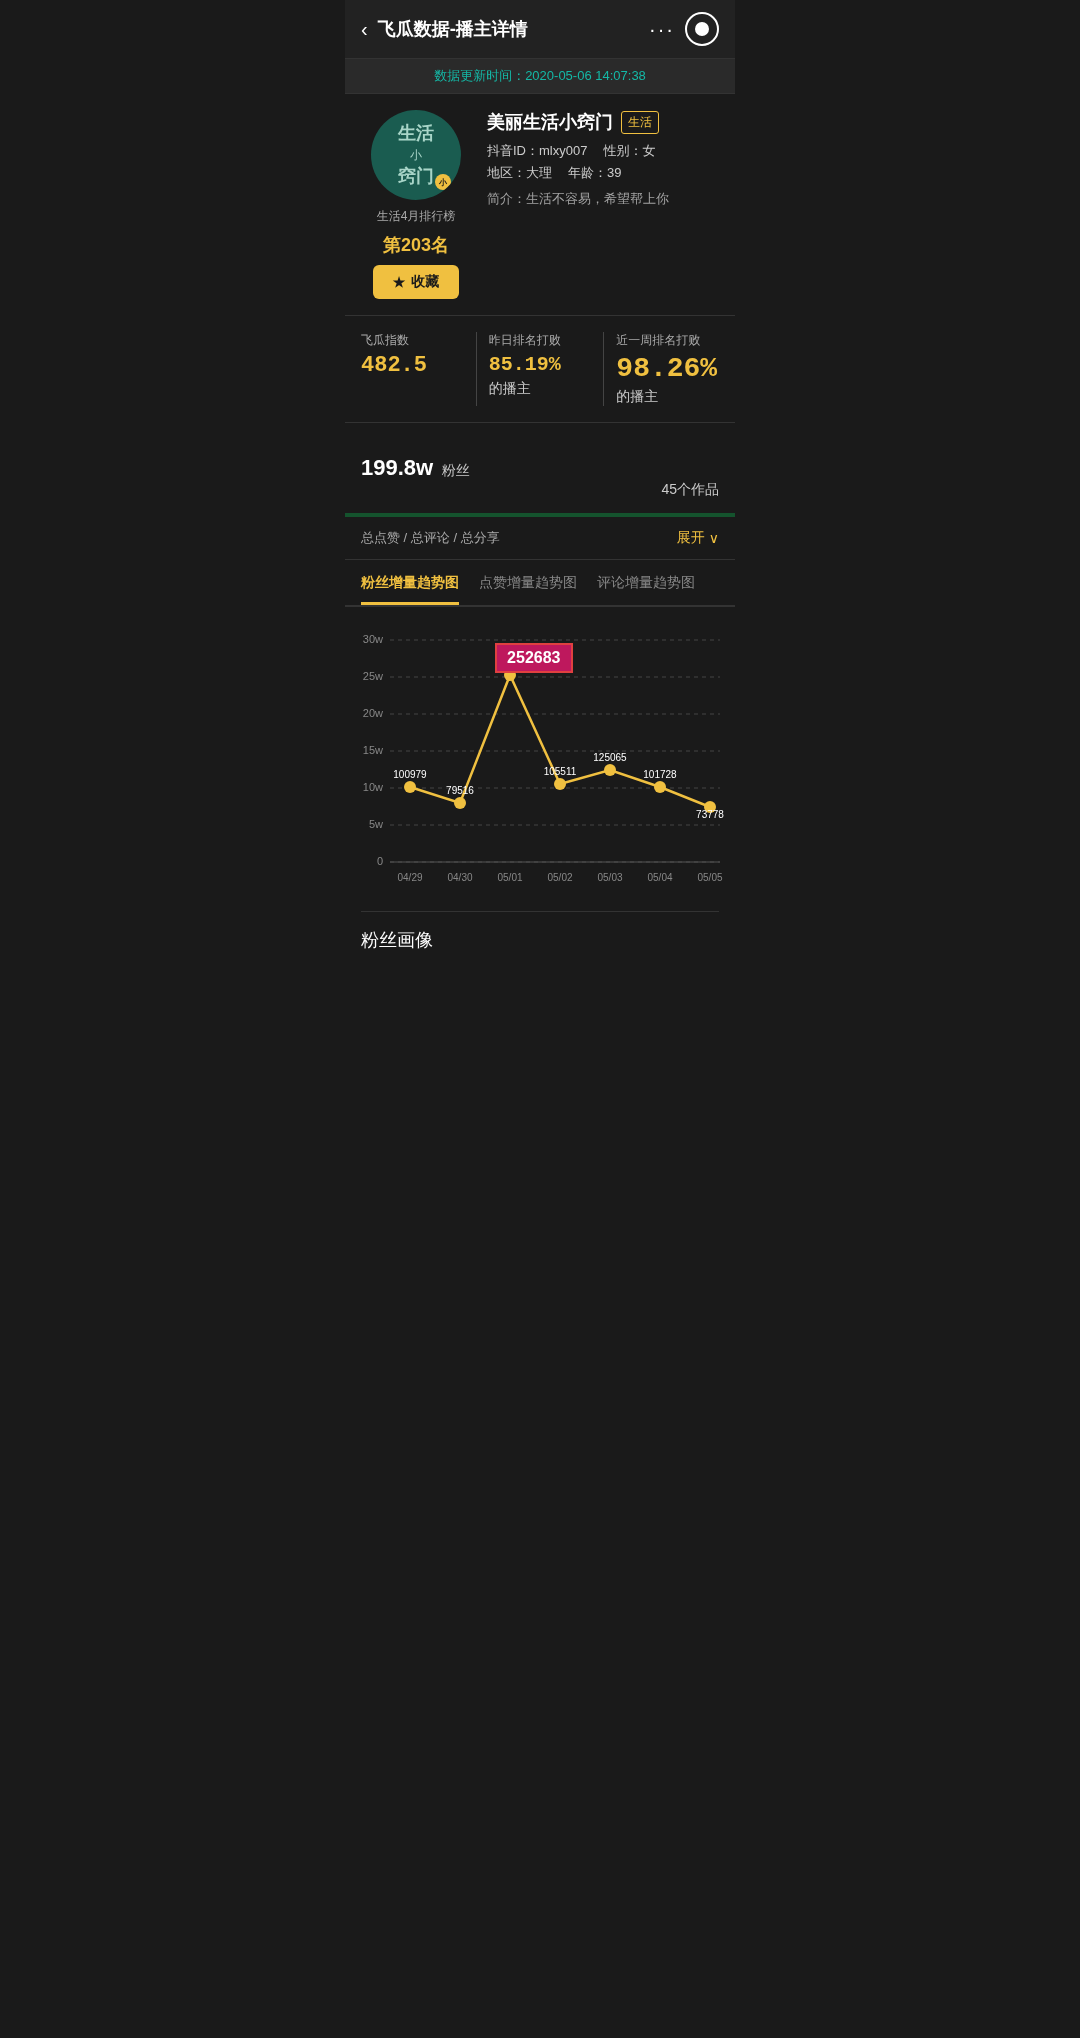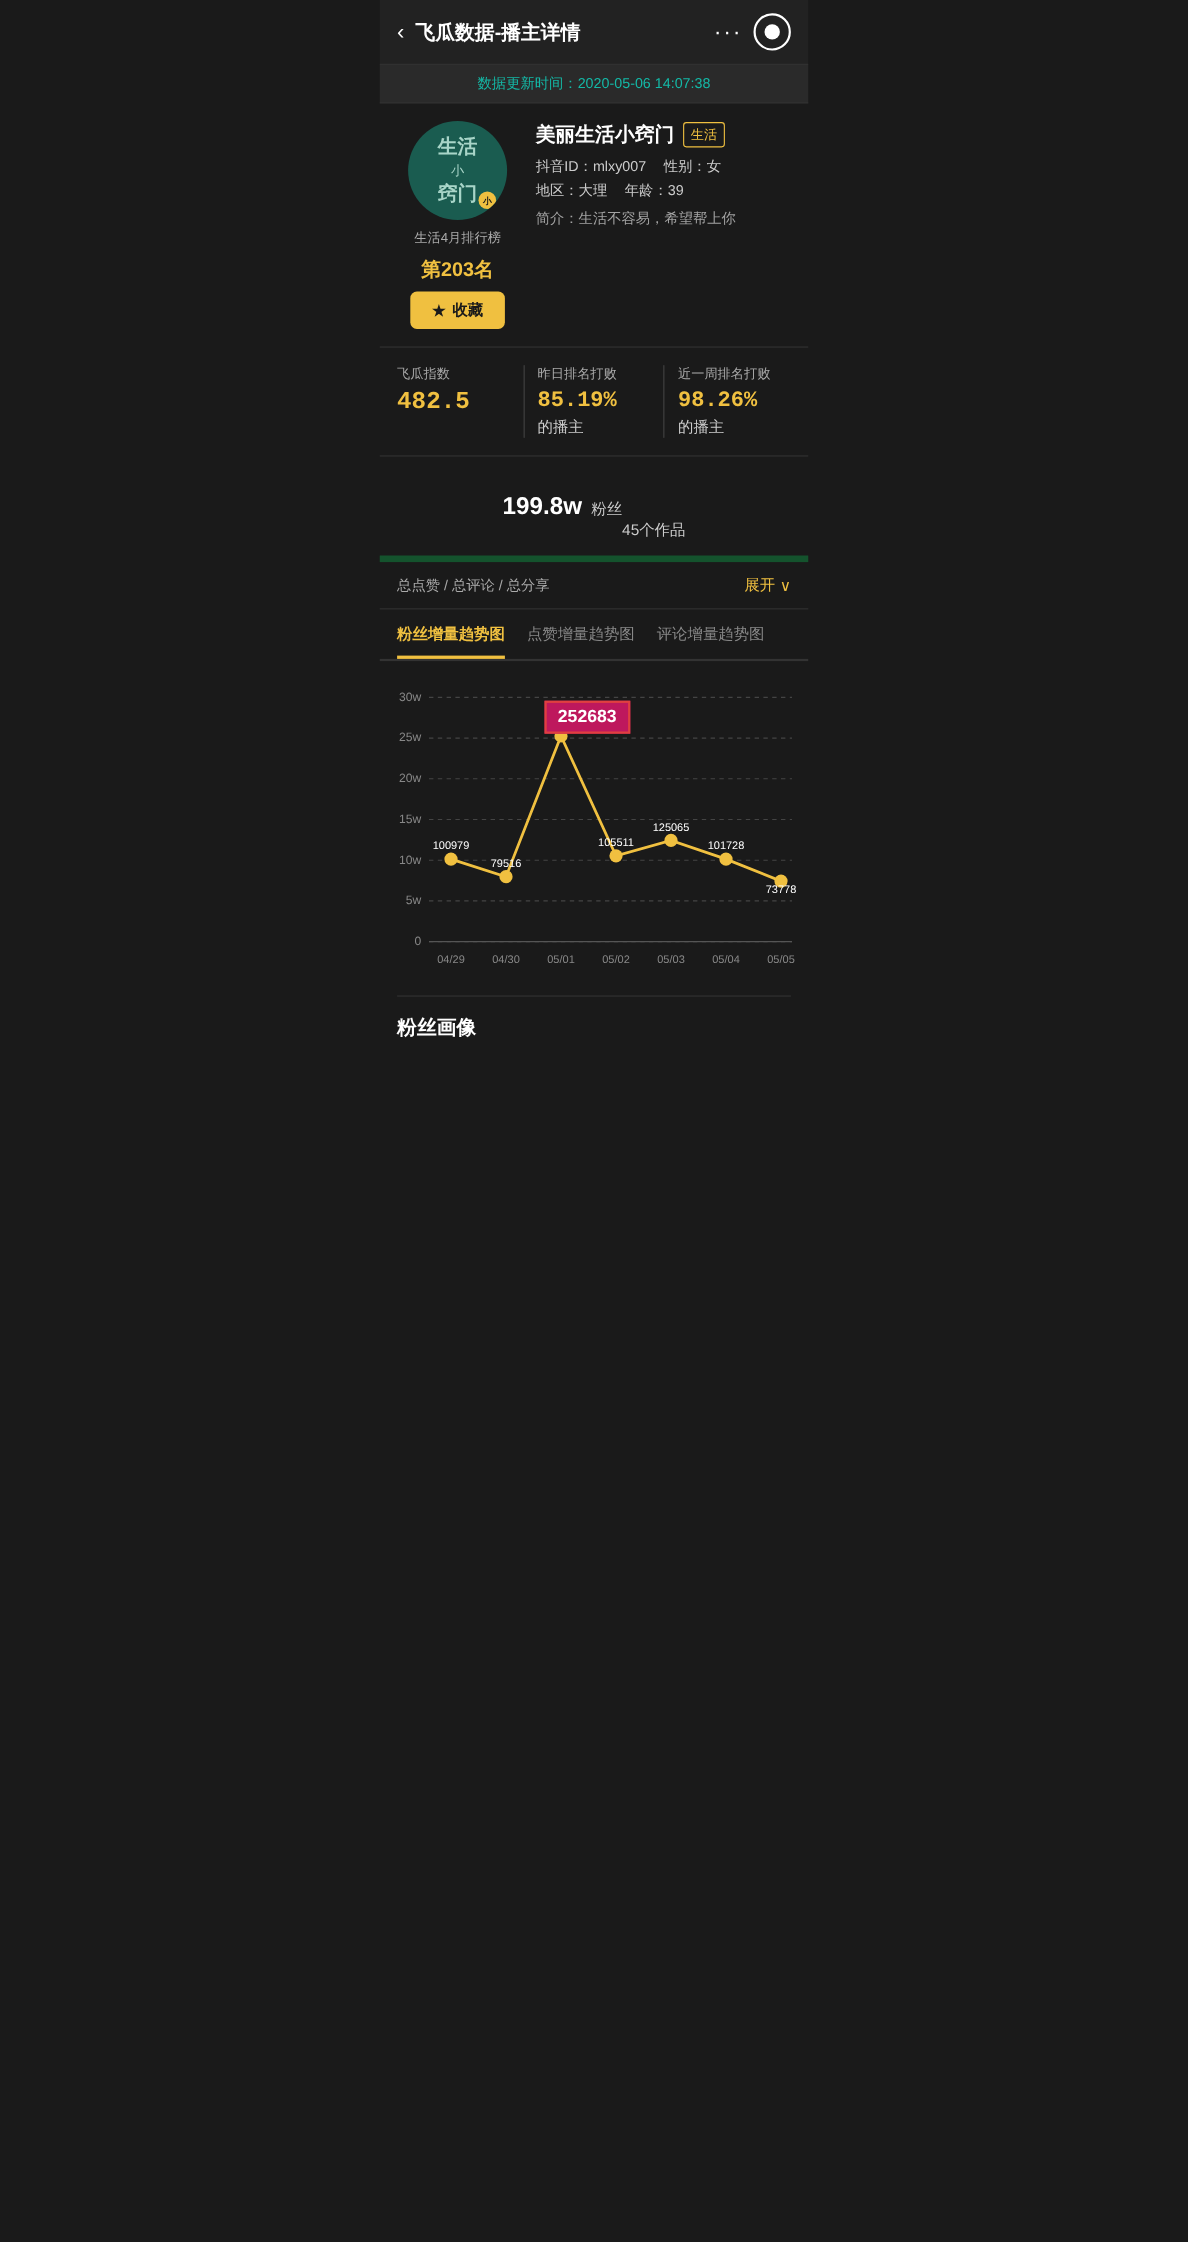--- a/index.html
+++ b/index.html
@@ -193,24 +193,24 @@
       color: #f0c040;
     }
     .stat-suffix {
       font-size: 14px;
       color: #ccc;
     }
 
     
     .fans-row {
       display: flex;
-      justify-content: center;
+      justify-content: space-between;
       align-items: center;
       padding: 14px 16px;
-      border-bottom: 6px solid #14532d;
+      border-bottom: 4px solid #14532d;
     }
     .fans-count {
       font-size: 22px;
       font-weight: 700;
       color: #fff;
     }
     .fans-unit {
       font-size: 14px;
       color: #ccc;
       margin-left: 4px;
@@ -289,21 +289,21 @@
       font-size: 16px;
       font-weight: 700;
       color: #fff;
       pointer-events: none;
     }
 
     
     .fans-portrait-title {
       padding: 16px 16px 8px;
       font-size: 18px;
-      font-weight: 700;
+      font-weight: 400;
       color: #fff;
     }
 
     
     .divider {
       height: 1px;
       background: #333;
       margin: 0 16px;
     }
   </style>
@@ -382,21 +382,21 @@
   <div class="stat-item">
     <span class="stat-label">昨日排名打败</span>
     <div style="display:flex;align-items:baseline;gap:4px;flex-wrap:wrap;">
       <span class="stat-value" style="font-size:20px;">85.19%</span>
       <span class="stat-suffix">的播主</span>
     </div>
   </div>
   <div class="stat-item">
     <span class="stat-label">近一周排名打败</span>
     <div style="display:flex;align-items:baseline;gap:4px;flex-wrap:wrap;">
-      <span class="stat-value" style="font-size:20px;">98.26%</span>
+      <span class="stat-value" style="font-size:28px;">98.26%</span>
       <span class="stat-suffix">的播主</span>
     </div>
   </div>
 </div>
 
 <div class="fans-row">
   <div>
     <span class="fans-count">199.8w</span>
     <span class="fans-unit">粉丝</span>
   </div>

